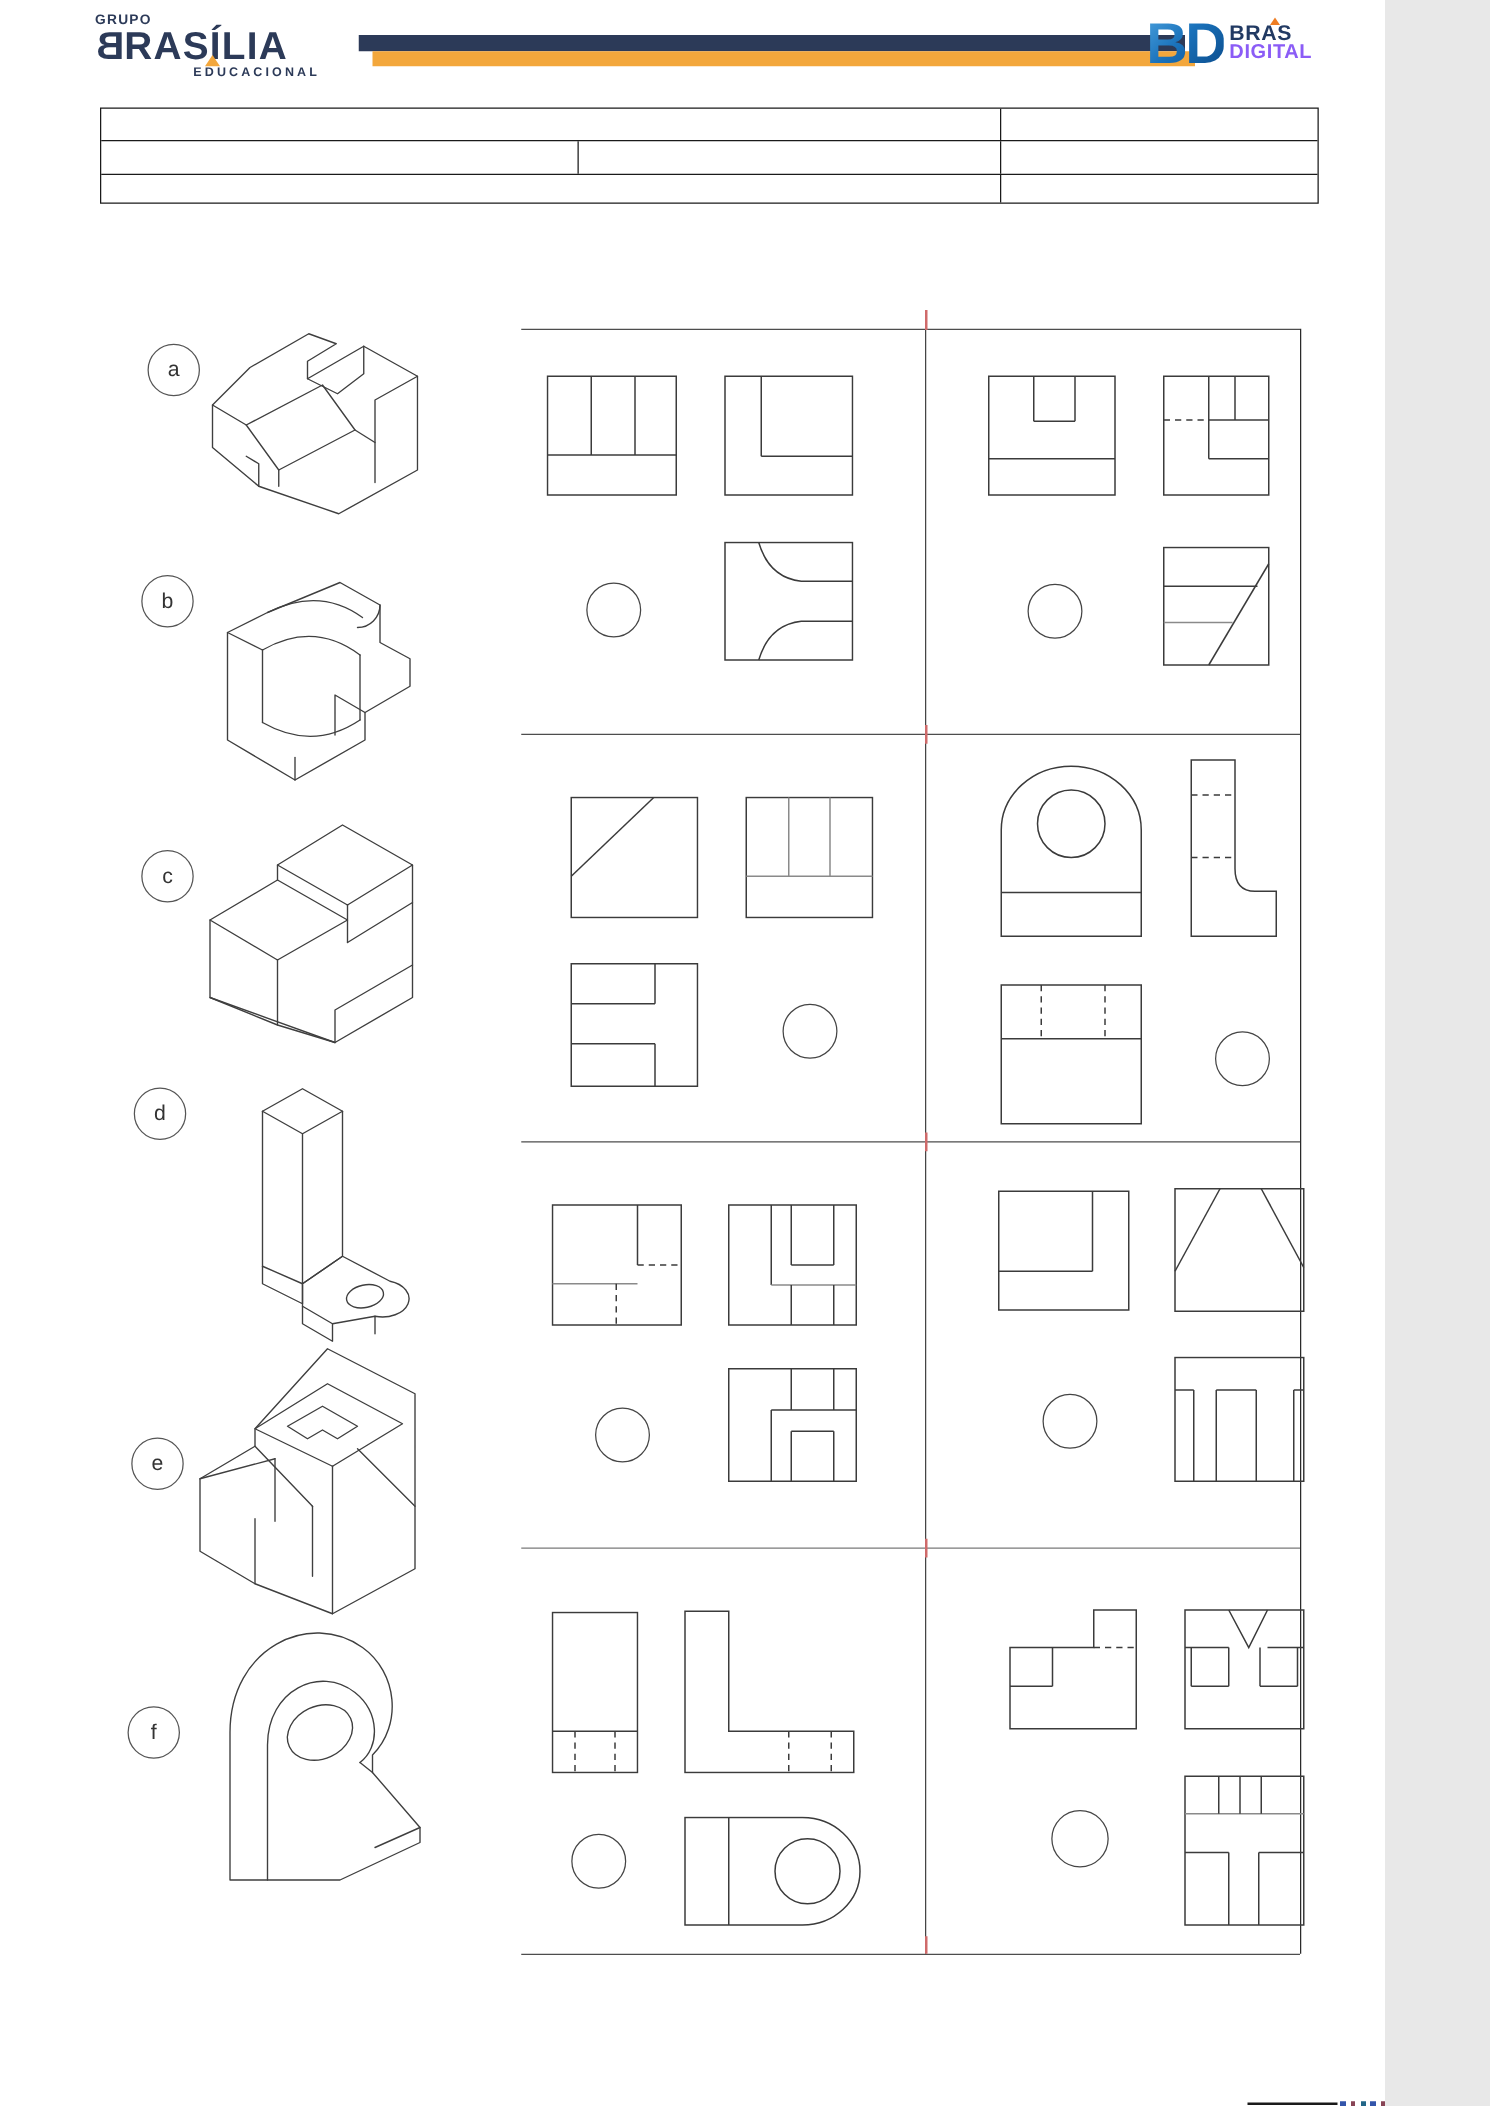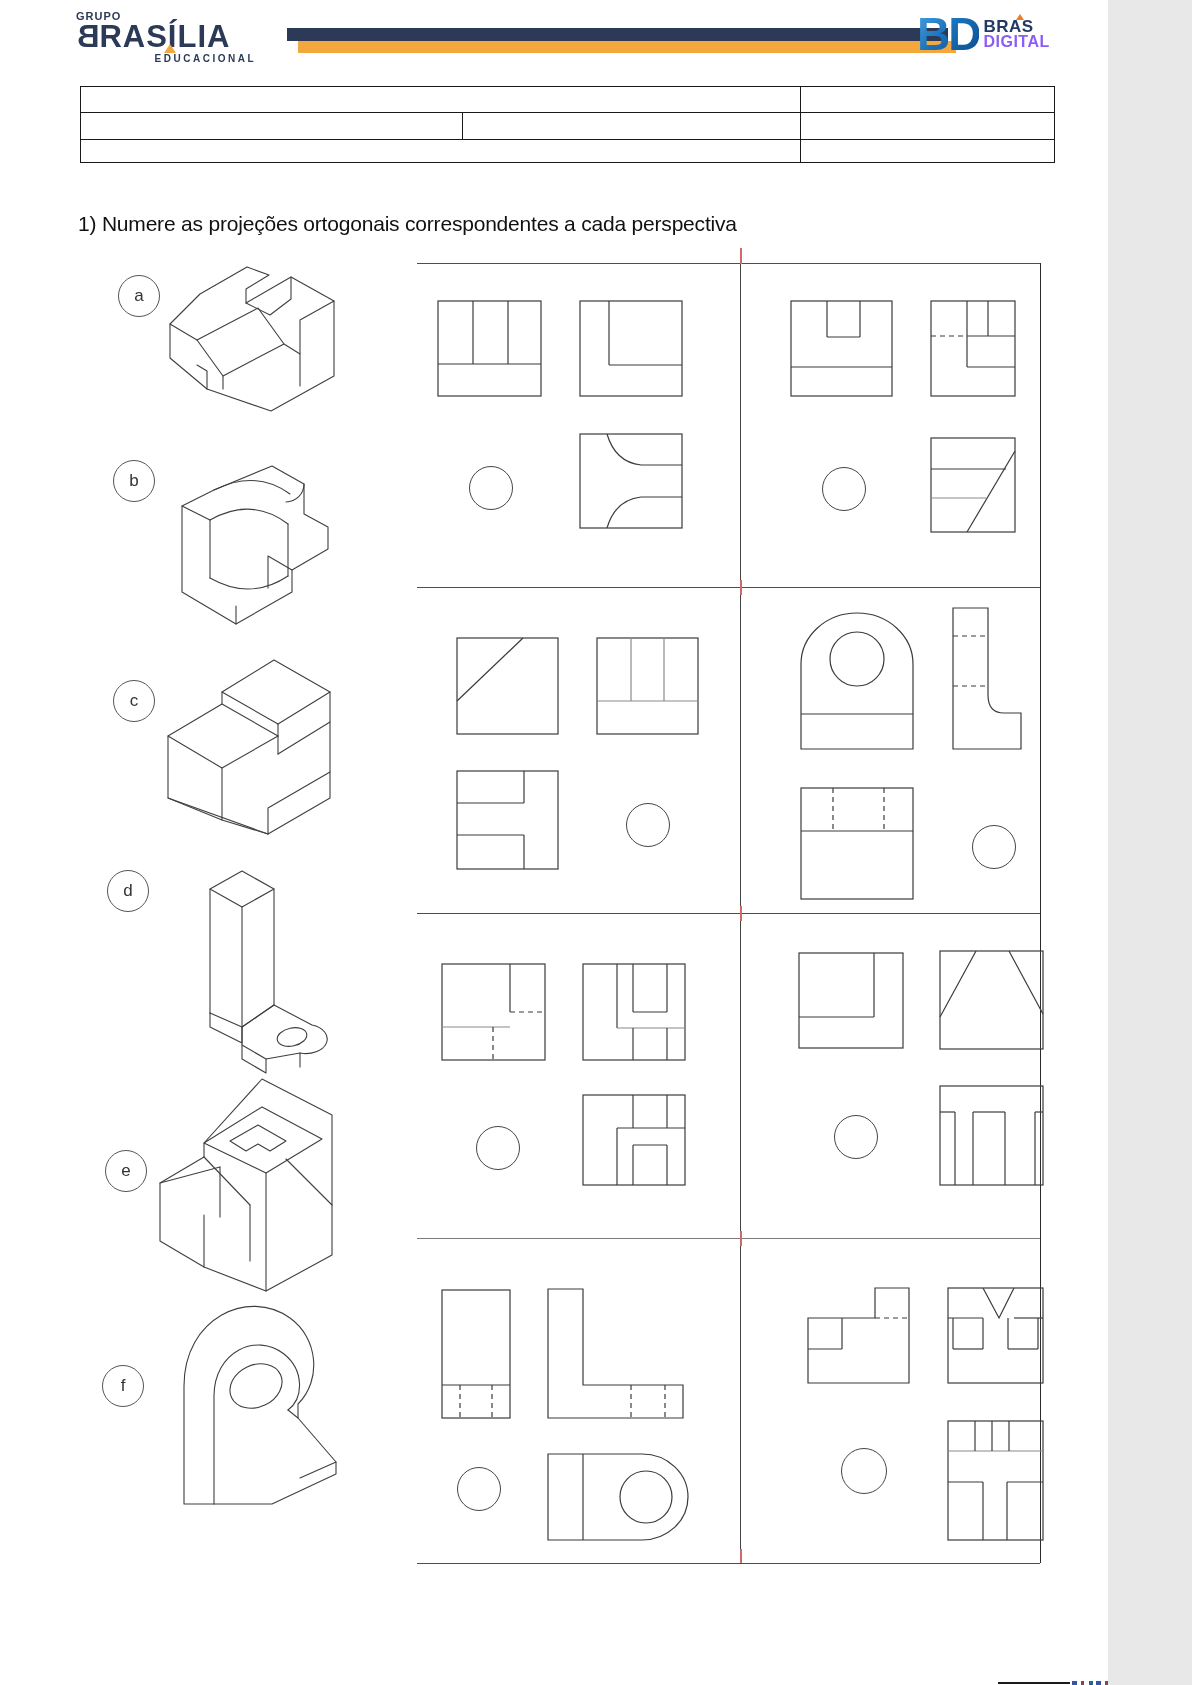--- a/index.html
+++ b/index.html
@@ -81,21 +81,20 @@
       <span style="position:absolute;left:382px;top:0;width:337px;height:100%;"></span>
       <span style="position:absolute;left:720px;top:0;right:0;height:100%;"></span>
     </div>
     <div class="row r3">
       <div class="vline" style="left:719px;"></div>
       <span style="position:absolute;left:0;top:0;width:719px;height:100%;"></span>
       <span style="position:absolute;left:720px;top:0;right:0;height:100%;"></span>
     </div>
   </div>
 
-  <div class="title">1) Numere as projeções ortogonais correspondentes a cada perspectiva</div>
 
   <div class="gridline" style="left:417px;top:263px;width:623px;height:1px;"></div>
   <div class="gridline" style="left:417px;top:587px;width:623px;height:1px;"></div>
   <div class="gridline" style="left:417px;top:913px;width:623px;height:1px;"></div>
   <div class="gridline" style="left:417px;top:1238px;width:623px;height:1px;background:#7a7a7a;"></div>
   <div class="gridline" style="left:417px;top:1563px;width:623px;height:1px;"></div>
   <div class="gridline" style="left:1040px;top:263px;width:1px;height:1300px;background:#2a2a2a;"></div>
   <div class="divider" style="left:740px;top:248px;width:1px;height:1315px;"></div>
   <div class="redtick" style="left:740px;top:248px;width:2px;height:16px;"></div>
   <div class="redtick" style="left:740px;top:580px;width:2px;height:15px;"></div>

